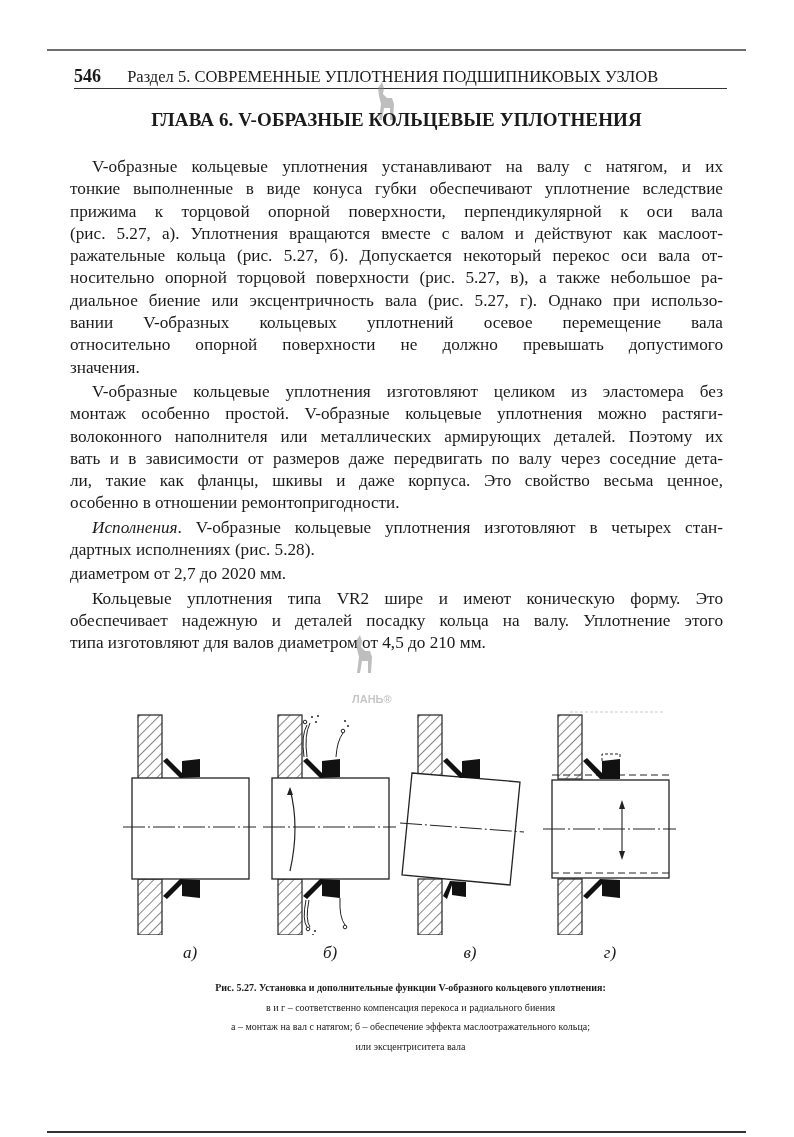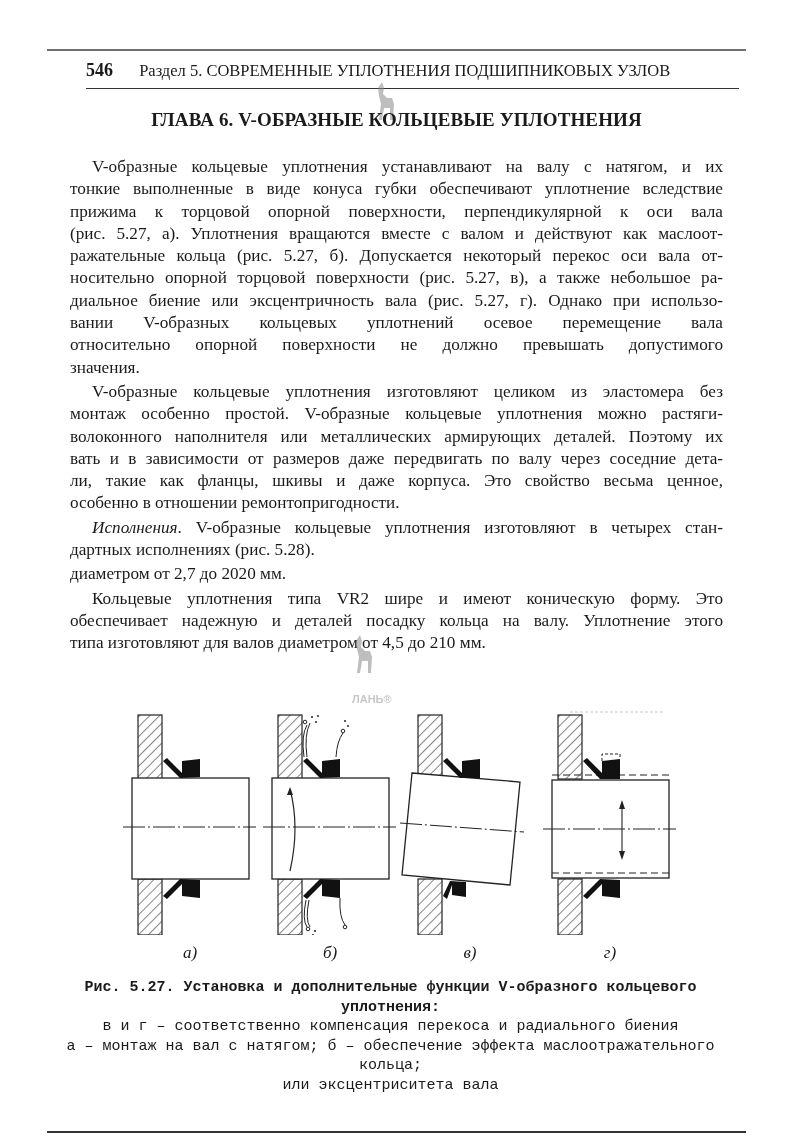--- a/index.html
+++ b/index.html
@@ -1,34 +1,34 @@
 <!DOCTYPE html>
 <html><head>
   <meta charset="utf-8">
   <style>
     html, body { margin: 0; padding: 0; background: #ffffff; }
     body { width: 794px; height: 1137px; position: relative; overflow: hidden;
            font-family: "Liberation Serif", "DejaVu Serif", serif; color: #1a1a1a; }
     .top-rule { position: absolute; left: 47px; top: 49px; width: 699px; height: 2px; background: #6e6e6e; }
-    .running-head { position: absolute; left: 86px; top: 60px; width: 653px; height: 28px;
-                    border-bottom: 1.3px solid #333; font-size: 16.5px; line-height: 20px; white-space: nowrap; }
+    .running-head { position: absolute; left: 74px; top: 60px; width: 653px; height: 28px;
+                    border-bottom: 1.3px solid #333; font-size: 16.5px; line-height: 32px; white-space: nowrap; }
     .running-head .pnum { font-weight: bold; font-size: 18px; margin-right: 22px; }
     .chapter-title { position: absolute; left: 70px; top: 109px; width: 653px; text-align: center;
                      font-weight: bold; font-size: 19px; letter-spacing: 0.1px; }
     .body-text { position: absolute; left: 70px; top: 156px; width: 653px; font-size: 17.2px; line-height: 22.3px; }
     .body-text p { margin: 0 0 2px 0; text-indent: 22px; text-align: justify; }
     .body-text p .line { display: block; text-align: justify; text-align-last: justify; }
     .body-text p .line.last { text-align-last: left; }
     .body-text p .line.first { text-indent: 22px; }
     .body-text p { text-indent: 0; }
     em { font-style: italic; }
     .figure { position: absolute; left: 120px; top: 705px; width: 560px; height: 260px; }
     .fig-panel { position: absolute; top: 0; width: 140px; height: 260px; }
     .fig-label { position: absolute; bottom: 2px; left: 0; width: 100%; text-align: center; font-style: italic; font-size: 17px; }
-    .caption { position: absolute; left: 64px; top: 978px; width: 653px; text-align: center; font-size: 15px; line-height: 19.5px; font-family: Liberation Mono, monospace; }
+    .caption { position: absolute; left: 84px; top: 978px; width: 653px; text-align: center; font-size: 10px; line-height: 19.5px; }
     .caption .cap-title { font-weight: bold; }
     .bottom-rule { position: absolute; left: 47px; top: 1131px; width: 699px; height: 2px; background: #333; }
     .watermark { position: absolute; color: #9a9a9a; opacity: 0.55; pointer-events: none; }
     .wm1 { left: 374px; top: 80px; }
     .wm2 { left: 352px; top: 633px; }
     .wm-text { font-family: "Liberation Sans", sans-serif; font-weight: bold; font-size: 11px; color: #999; margin-top: 12px; }
   </style>
 </head>
 <body>
 

